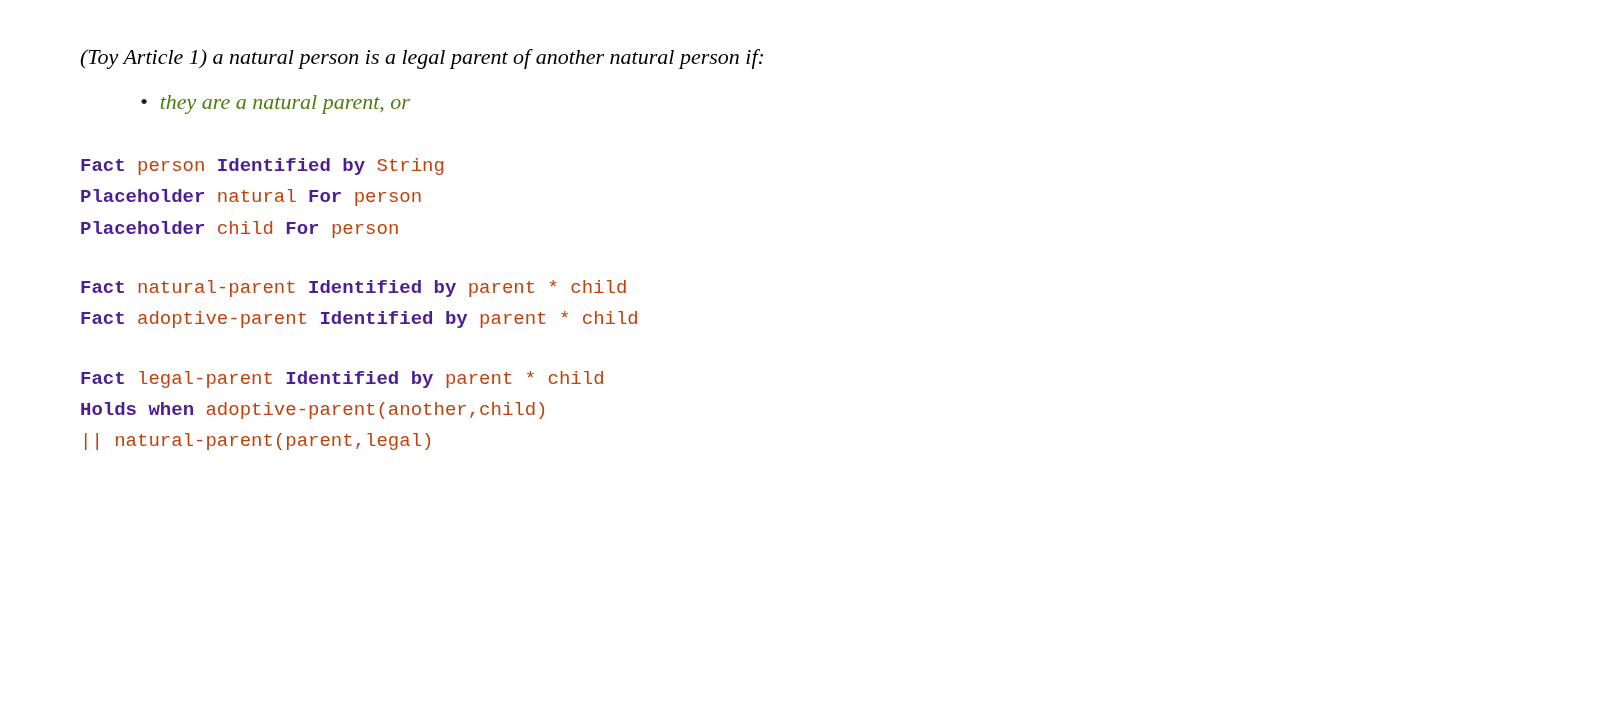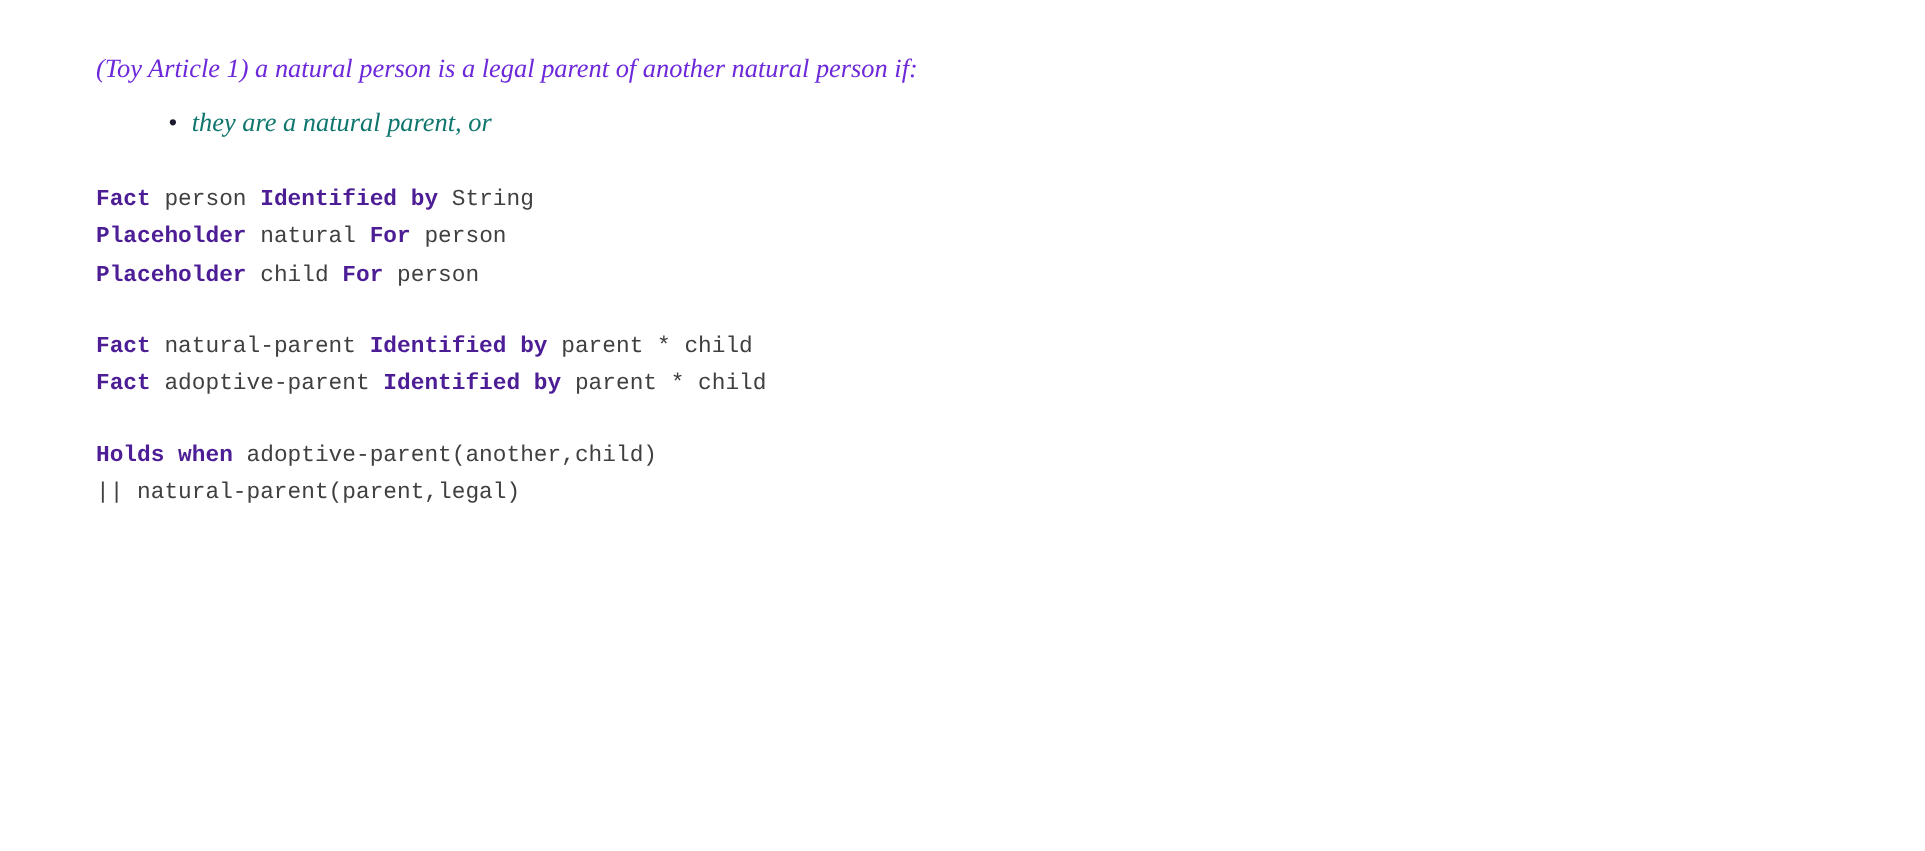--- a/index.html
+++ b/index.html
@@ -12,35 +12,35 @@
       background-color: #ffffff;
       font-family: Georgia, 'Times New Roman', serif;
       width: 1604px;
       min-height: 709px;
       padding: 40px 80px;
     }
 
     .intro-text {
       font-size: 22px;
       font-style: italic;
-      color: #6d28d9;
+      color: #000000;
       margin-bottom: 16px;
       line-height: 1.5;
     }
 
     .bullet-list {
       list-style: none;
       margin-left: 60px;
       margin-bottom: 36px;
     }
 
     .bullet-list li {
       font-size: 22px;
       font-style: italic;
-      color: #0f766e;
+      color: #4d7c0f;
       margin-bottom: 10px;
       display: flex;
       align-items: center;
       gap: 12px;
     }
 
     .bullet-list li::before {
       content: "•";
       font-size: 22px;
       color: #1a1a2e;
@@ -58,21 +58,21 @@
     .code-section {
       margin-bottom: 28px;
     }
 
     .kw {
       color: #4c1d95;
       font-weight: bold;
     }
 
     .plain {
-      color: #404040;
+      color: #c2410c;
     }
   </style>
 </head>
 <body>
 
 <div>
 
   <p class="intro-text">
     <span>(Toy Article 1) a natural person is a legal parent of another natural person if:</span>
   </p>
@@ -122,20 +122,28 @@
         <span class="plain"> adoptive-parent  </span>
         <span class="kw">Identified</span>
         <span class="plain"> </span>
         <span class="kw">by</span>
         <span class="plain"> parent * child</span>
       </div>
     </div>
 
     <div class="code-section">
       <div>
+        <span class="kw">Fact</span>
+        <span class="plain"> legal-parent     </span>
+        <span class="kw">Identified</span>
+        <span class="plain"> </span>
+        <span class="kw">by</span>
+        <span class="plain"> parent * child</span>
+      </div>
+      <div>
         <span class="plain">  </span>
         <span class="kw">Holds</span>
         <span class="plain"> </span>
         <span class="kw">when</span>
         <span class="plain"> adoptive-parent(another,child)</span>
       </div>
       <div>
         <span class="plain">        || natural-parent(parent,legal)</span>
       </div>
     </div>

